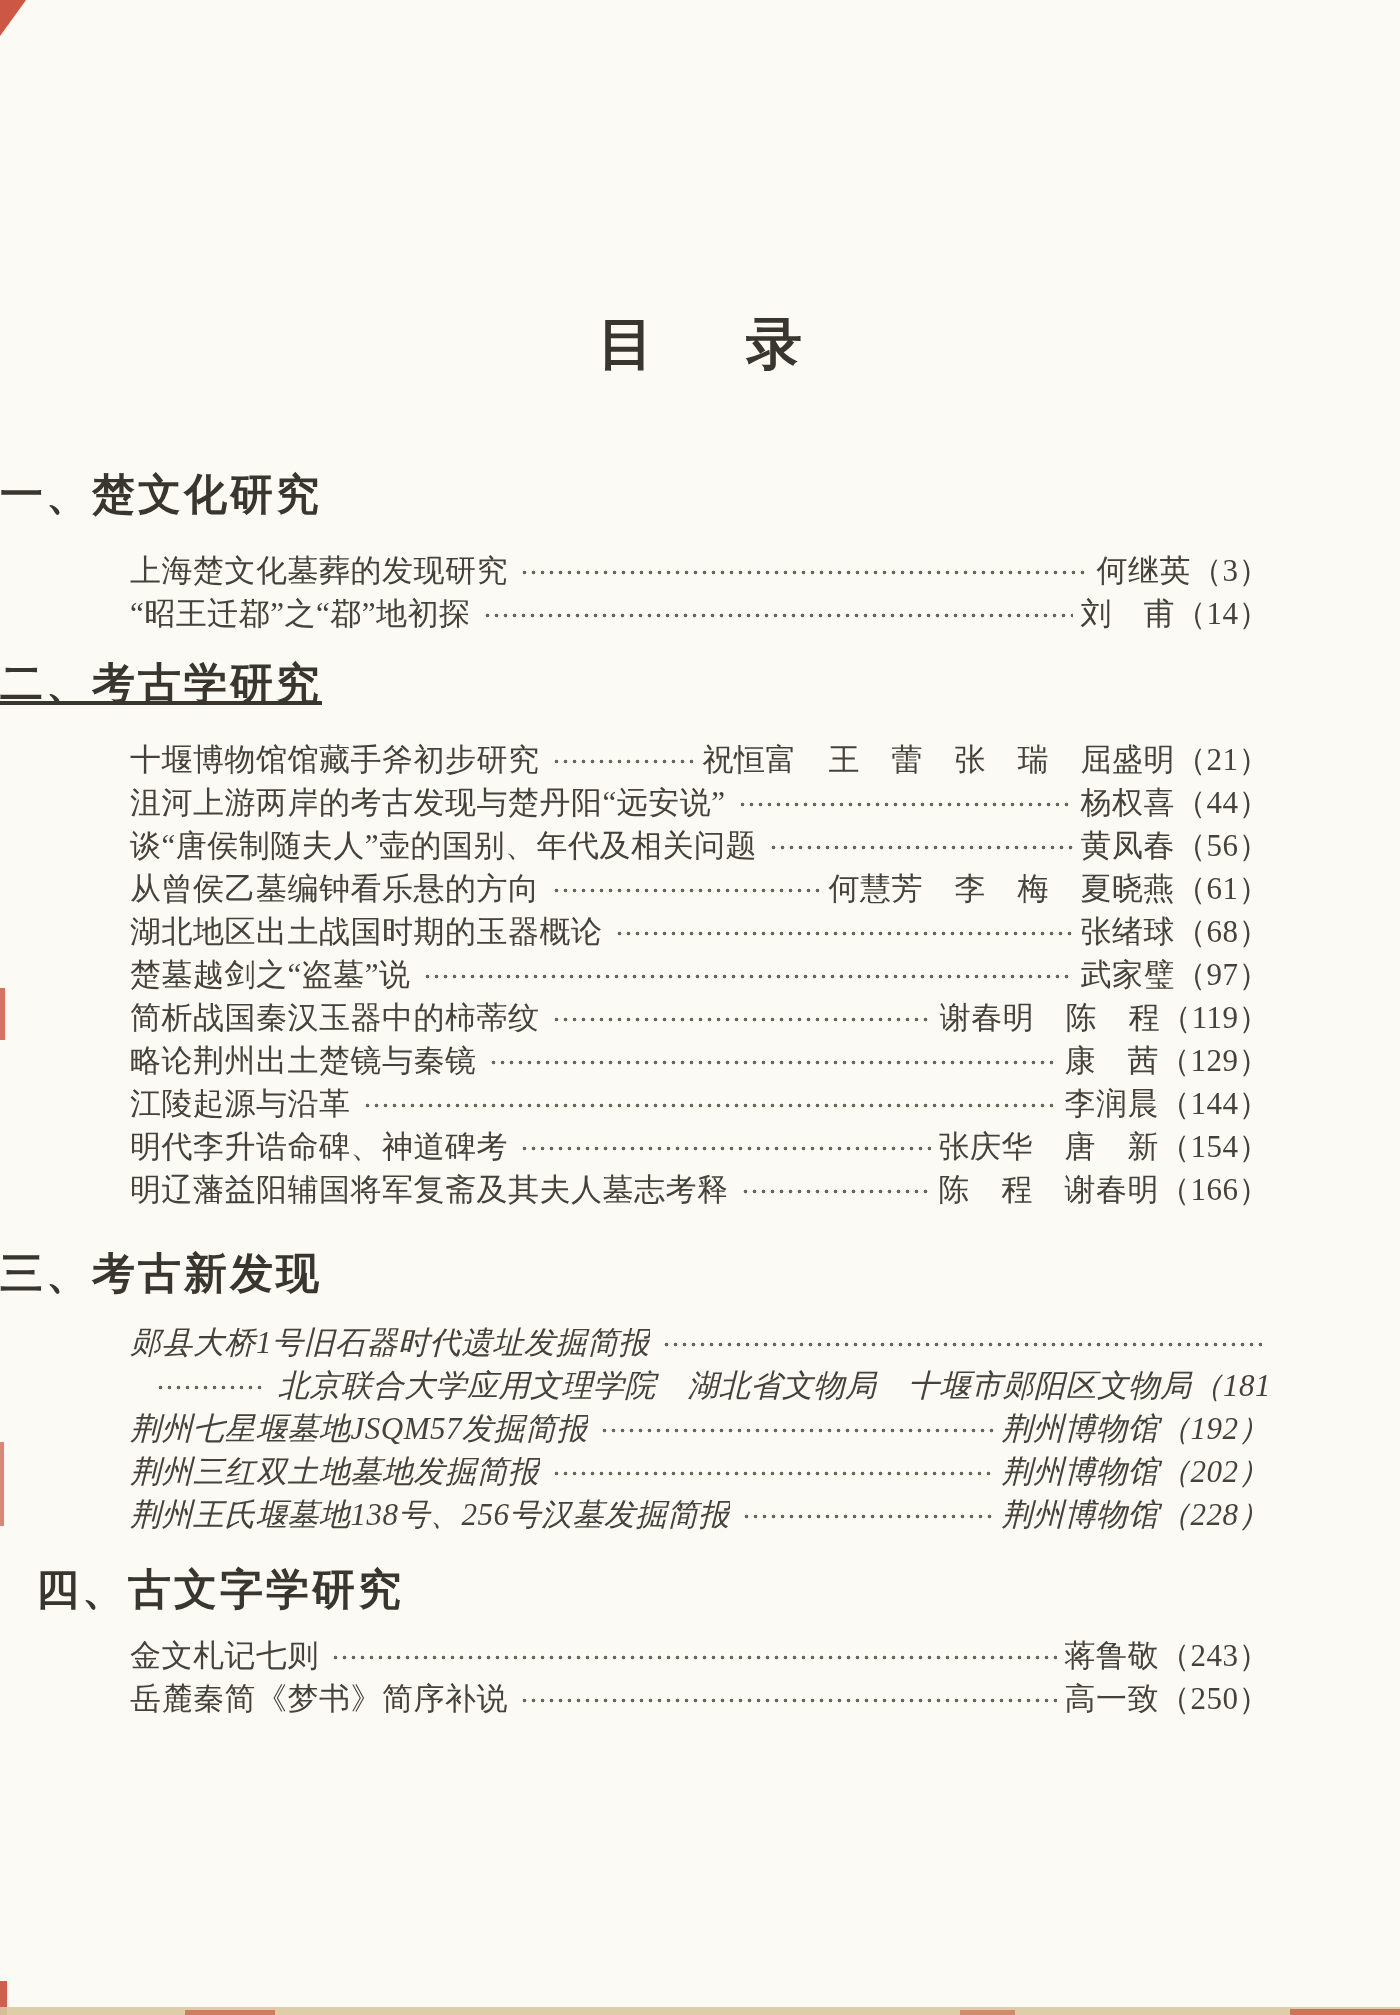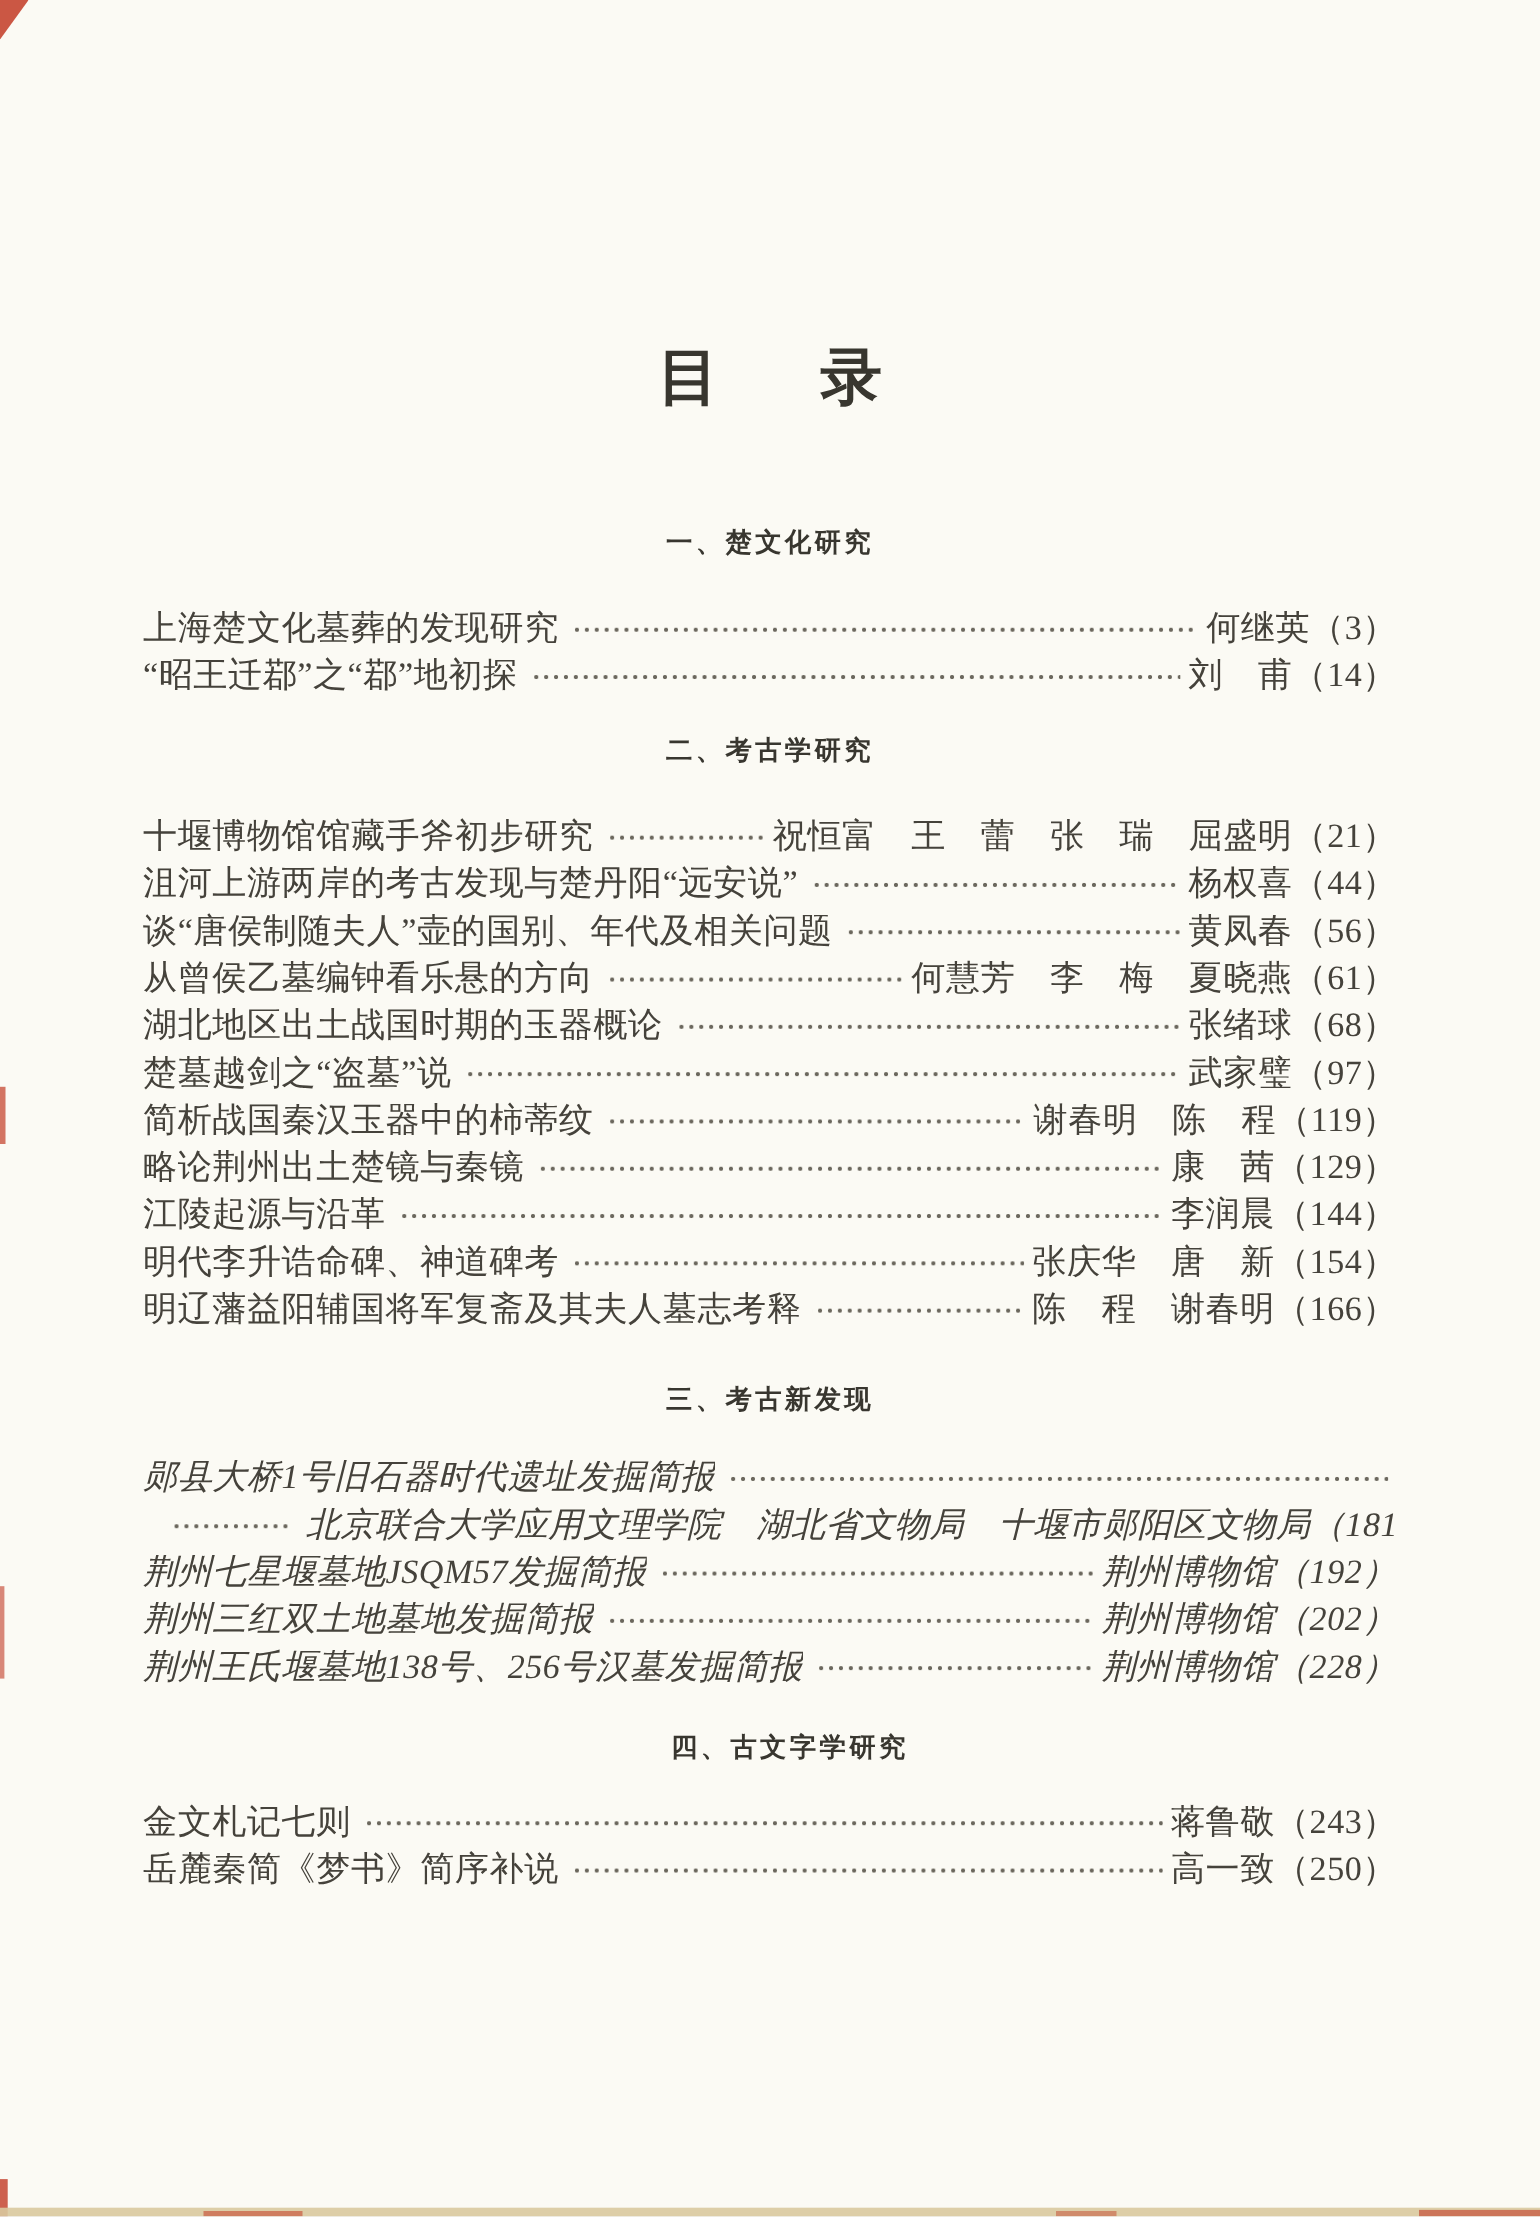--- a/index.html
+++ b/index.html
@@ -24,27 +24,27 @@
   .doc-title{
     margin:0;
     padding-top:316px;
     display:flex;justify-content:center;gap:92px;
     font-size:56px;line-height:1;
     font-weight:700;color:var(--heading-ink);
     letter-spacing:0;
   }
   
   .sec-heading{
-    margin:0;text-align:center;
+    margin:0;
     font-family:"Liberation Sans","DejaVu Sans",sans-serif;
-    font-size:24px;line-height:40px;font-weight:700;
+    font-size:43px;line-height:40px;font-weight:700;
     color:var(--heading-ink);letter-spacing:3px;
   }
   .s1 .sec-heading{margin-top:102px;}
-  .s2 .sec-heading{margin-top:28px;}
+  .s2 .sec-heading{margin-top:28px;text-decoration:underline;}
   .s3 .sec-heading{margin-top:42px;}
   .s4 .sec-heading{margin-top:33px;padding-left:36px;}
   .toc{padding:0 130px;}
   .s1 .toc{margin-top:35px;}
   .s2 .toc{margin-top:35px;}
   .s3 .toc{margin-top:28px;font-style:italic;}
   .s4 .toc{margin-top:25px;}
   
   .entry{
     display:flex;align-items:flex-end;

